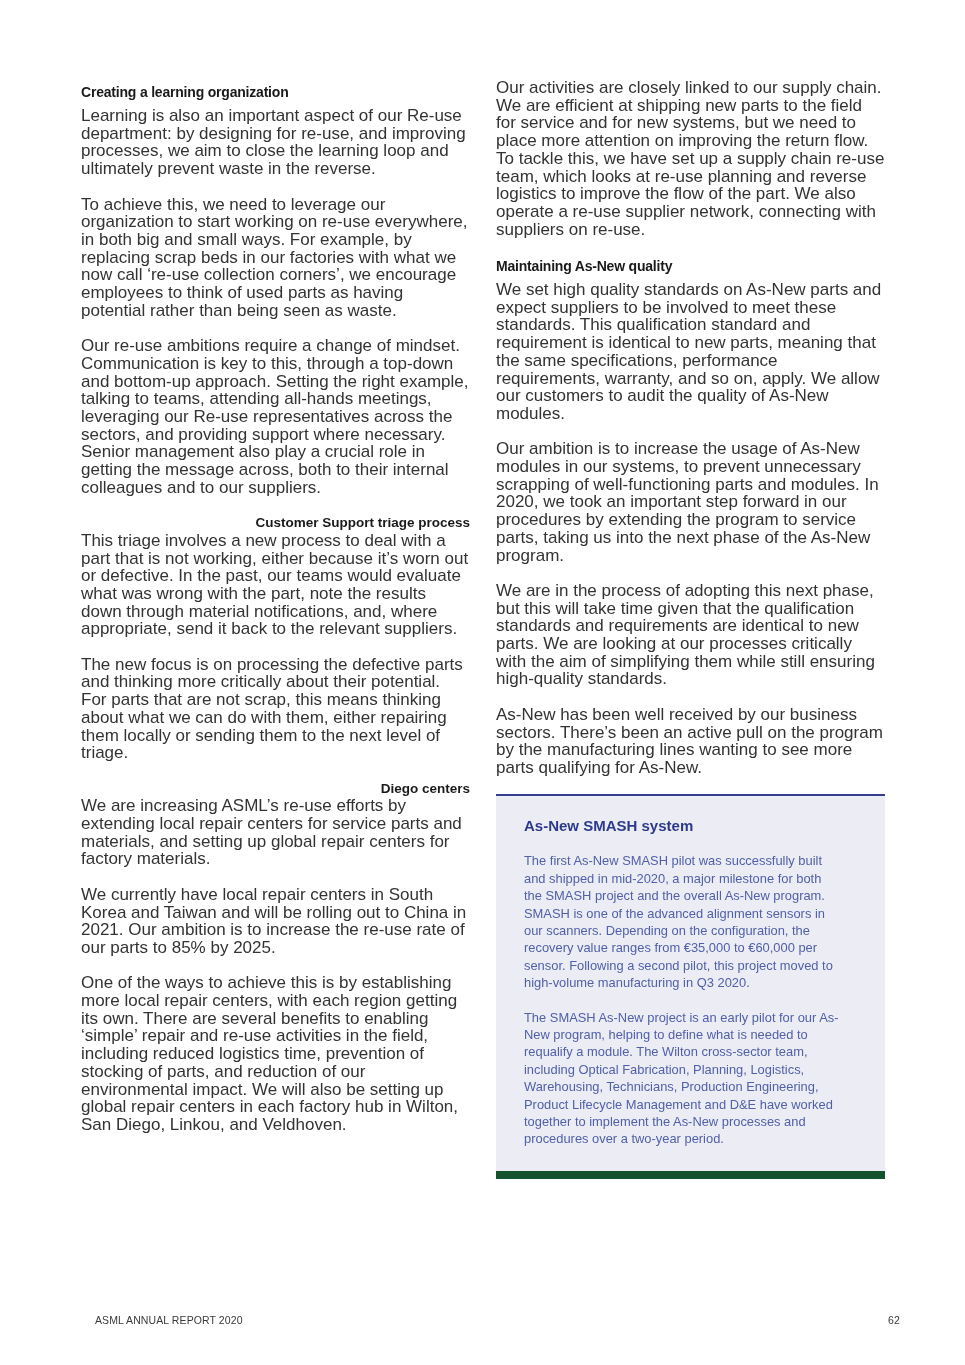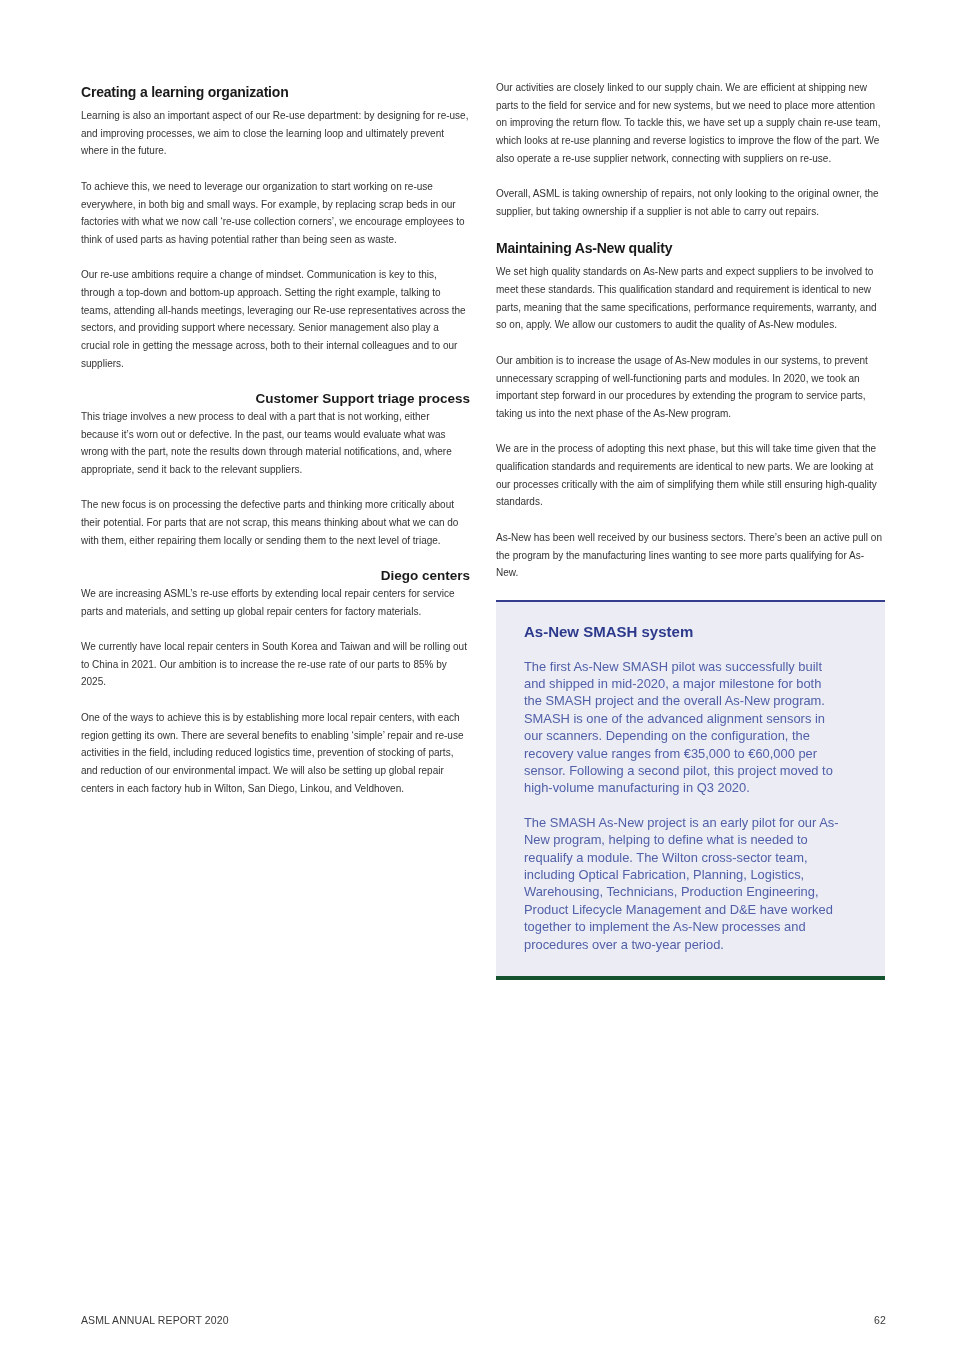--- a/index.html
+++ b/index.html
@@ -30,81 +30,80 @@
   }
   .h3 {
     font-size: 13.5px;
     font-weight: bold;
     color: #1a1a1a;
     margin: 0;
     line-height: 17.7px;
     text-align: right;
   }
   p.body {
-    font-size: 10px;
+    font-size: 17px;
     line-height: 17.7px;
     color: #333333;
     margin: 0 0 17.7px 0;
   }
   p.body.tight { margin-bottom: 0; }
   .callout {
     margin-top: 2px;
     background: #ebecf4;
     border-top: 2px solid #353f8e;
-    border-bottom: 4px solid #14532d;
+    border-bottom: 8px solid #14532d;
     padding: 21px 44px 23px 28px;
   }
   .callout-title {
     font-size: 15px;
     font-weight: bold;
     color: #2d3a8c;
     margin: 0 0 17px 0;
     line-height: 18px;
   }
   .callout p {
     font-size: 12.9px;
     line-height: 17.4px;
     color: #5160a8;
     margin: 12px 0 17px 0;
   }
   .callout p:last-child { margin-bottom: 0; }
   .footer {
     position: absolute;
-    left: 81px;
+    left: 95px;
     top: 1314px;
     width: 805px;
     display: flex;
     justify-content: space-between;
     font-size: 10.5px;
     color: #3a3a3a;
     letter-spacing: 0.1px;
   }
 </style>
 </head>
 <body>
 
 <div class="content">
 
   <div class="col">
     <h2 class="h2">Creating a learning organization</h2>
-    <p class="body">Learning is also an important aspect of our Re-use department: by designing for re-use, and improving processes, we aim to close the learning loop and ultimately prevent where in the future.</p>
+    <p class="body">Learning is also an important aspect of our Re-use department: by designing for re-use, and improving processes, we aim to close the learning loop and ultimately prevent waste in the reverse.</p>
     <p class="body">To achieve this, we need to leverage our organization to start working on re-use everywhere, in both big and small ways. For example, by replacing scrap beds in our factories with what we now call ‘re-use collection corners’, we encourage employees to think of used parts as having potential rather than being seen as waste.</p>
     <p class="body">Our re-use ambitions require a change of mindset. Communication is key to this, through a top-down and bottom-up approach. Setting the right example, talking to teams, attending all-hands meetings, leveraging our Re-use representatives across the sectors, and providing support where necessary. Senior management also play a crucial role in getting the message across, both to their internal colleagues and to our suppliers.</p>
     <h3 class="h3">Customer Support triage process</h3>
     <p class="body">This triage involves a new process to deal with a part that is not working, either because it’s worn out or defective. In the past, our teams would evaluate what was wrong with the part, note the results down through material notifications, and, where appropriate, send it back to the relevant suppliers.</p>
     <p class="body">The new focus is on processing the defective parts and thinking more critically about their potential. For parts that are not scrap, this means thinking about what we can do with them, either repairing them locally or sending them to the next level of triage.</p>
     <h3 class="h3">Diego centers</h3>
     <p class="body">We are increasing ASML’s re-use efforts by extending local repair centers for service parts and materials, and setting up global repair centers for factory materials.</p>
     <p class="body">We currently have local repair centers in South Korea and Taiwan and will be rolling out to China in 2021. Our ambition is to increase the re-use rate of our parts to 85% by 2025.</p>
     <p class="body tight">One of the ways to achieve this is by establishing more local repair centers, with each region getting its own. There are several benefits to enabling ‘simple’ repair and re-use activities in the field, including reduced logistics time, prevention of stocking of parts, and reduction of our environmental impact. We will also be setting up global repair centers in each factory hub in Wilton, San Diego, Linkou, and Veldhoven.</p>
   </div>
 
   <div class="col">
     <p class="body">Our activities are closely linked to our supply chain. We are efficient at shipping new parts to the field for service and for new systems, but we need to place more attention on improving the return flow. To tackle this, we have set up a supply chain re-use team, which looks at re-use planning and reverse logistics to improve the flow of the part. We also operate a re-use supplier network, connecting with suppliers on re-use.</p>
-    <p class="body">Overall, ASML is taking ownership of repairs, not only looking to the original owner, the supplier, but taking ownership if a supplier is not able to carry out repairs.</p>
     <h2 class="h2">Maintaining As-New quality</h2>
     <p class="body">We set high quality standards on As-New parts and expect suppliers to be involved to meet these standards. This qualification standard and requirement is identical to new parts, meaning that the same specifications, performance requirements, warranty, and so on, apply. We allow our customers to audit the quality of As-New modules.</p>
     <p class="body">Our ambition is to increase the usage of As-New modules in our systems, to prevent unnecessary scrapping of well-functioning parts and modules. In 2020, we took an important step forward in our procedures by extending the program to service parts, taking us into the next phase of the As-New program.</p>
     <p class="body">We are in the process of adopting this next phase, but this will take time given that the qualification standards and requirements are identical to new parts. We are looking at our processes critically with the aim of simplifying them while still ensuring high-quality standards.</p>
     <p class="body">As-New has been well received by our business sectors. There’s been an active pull on the program by the manufacturing lines wanting to see more parts qualifying for As-New.</p>
 
     <div class="callout">
       <h4 class="callout-title">As-New SMASH system</h4>
       <p>The first As-New SMASH pilot was successfully built and shipped in mid-2020, a major milestone for both the SMASH project and the overall As-New program. SMASH is one of the advanced alignment sensors in our scanners. Depending on the configuration, the recovery value ranges from €35,000 to €60,000 per sensor. Following a second pilot, this project moved to high-volume manufacturing in Q3 2020.</p>
       <p>The SMASH As-New project is an early pilot for our As-New program, helping to define what is needed to requalify a module. The Wilton cross-sector team, including Optical Fabrication, Planning, Logistics, Warehousing, Technicians, Production Engineering, Product Lifecycle Management and D&amp;E have worked together to implement the As-New processes and procedures over a two-year period.</p>

